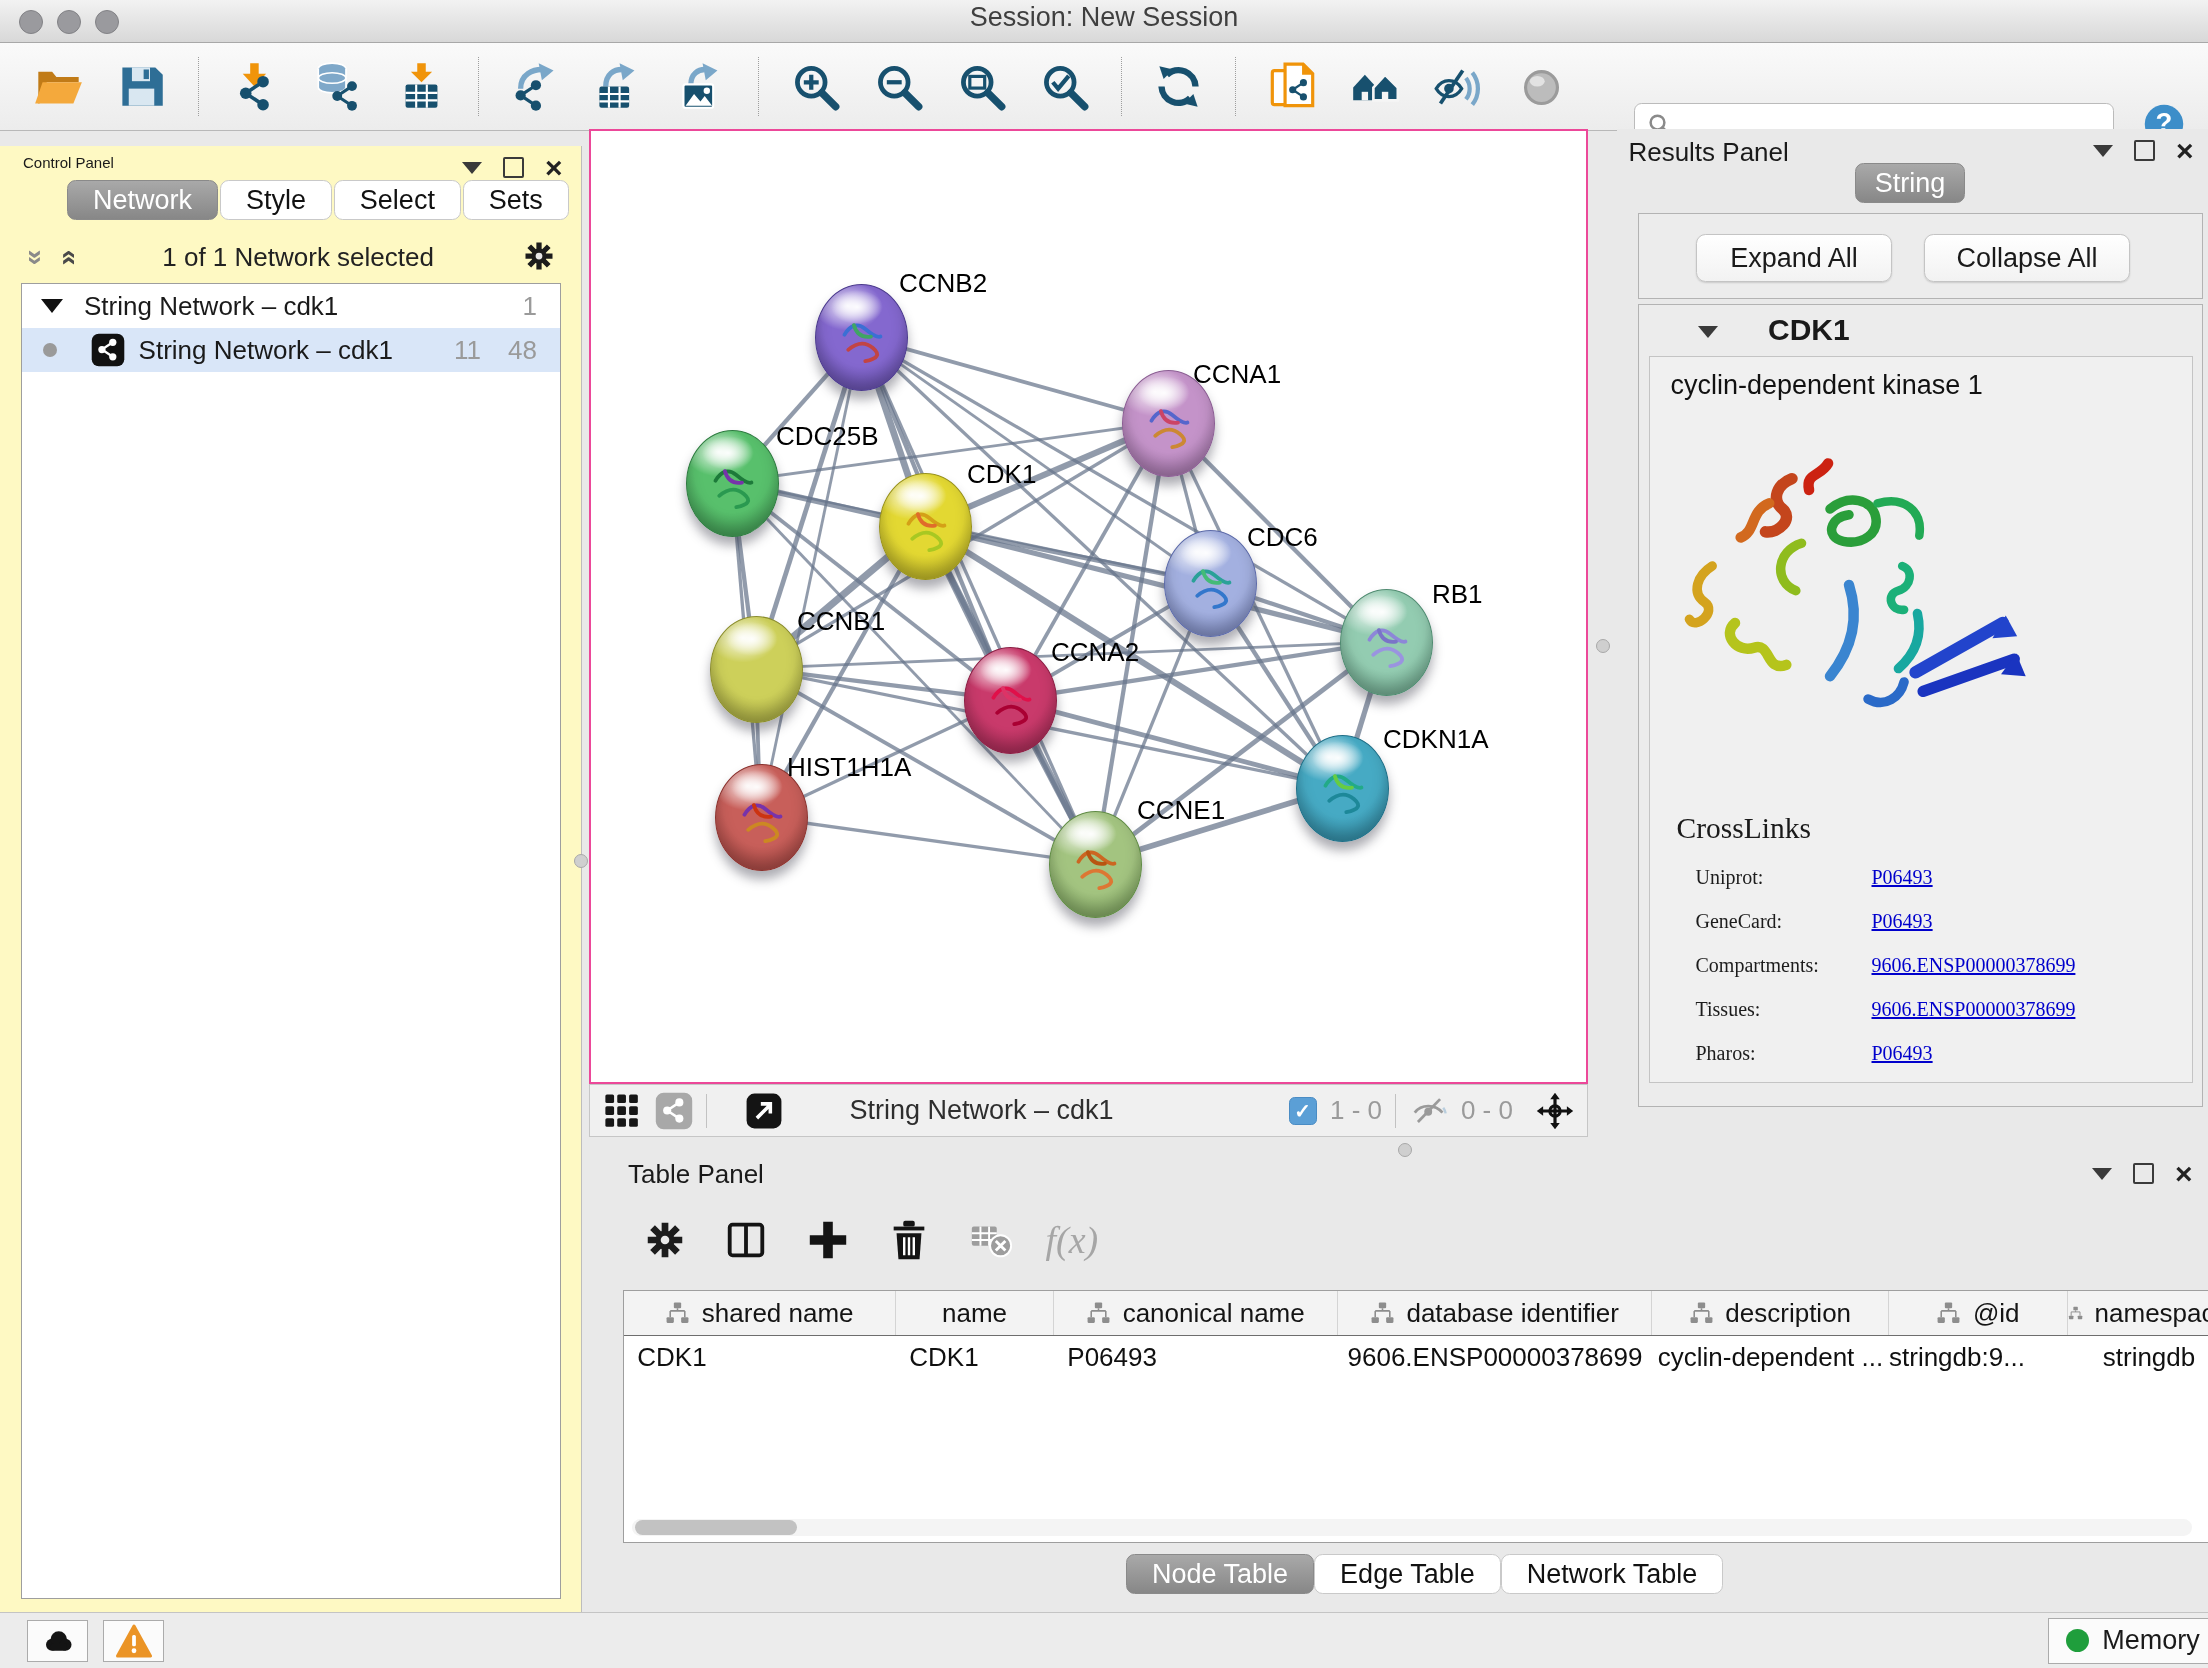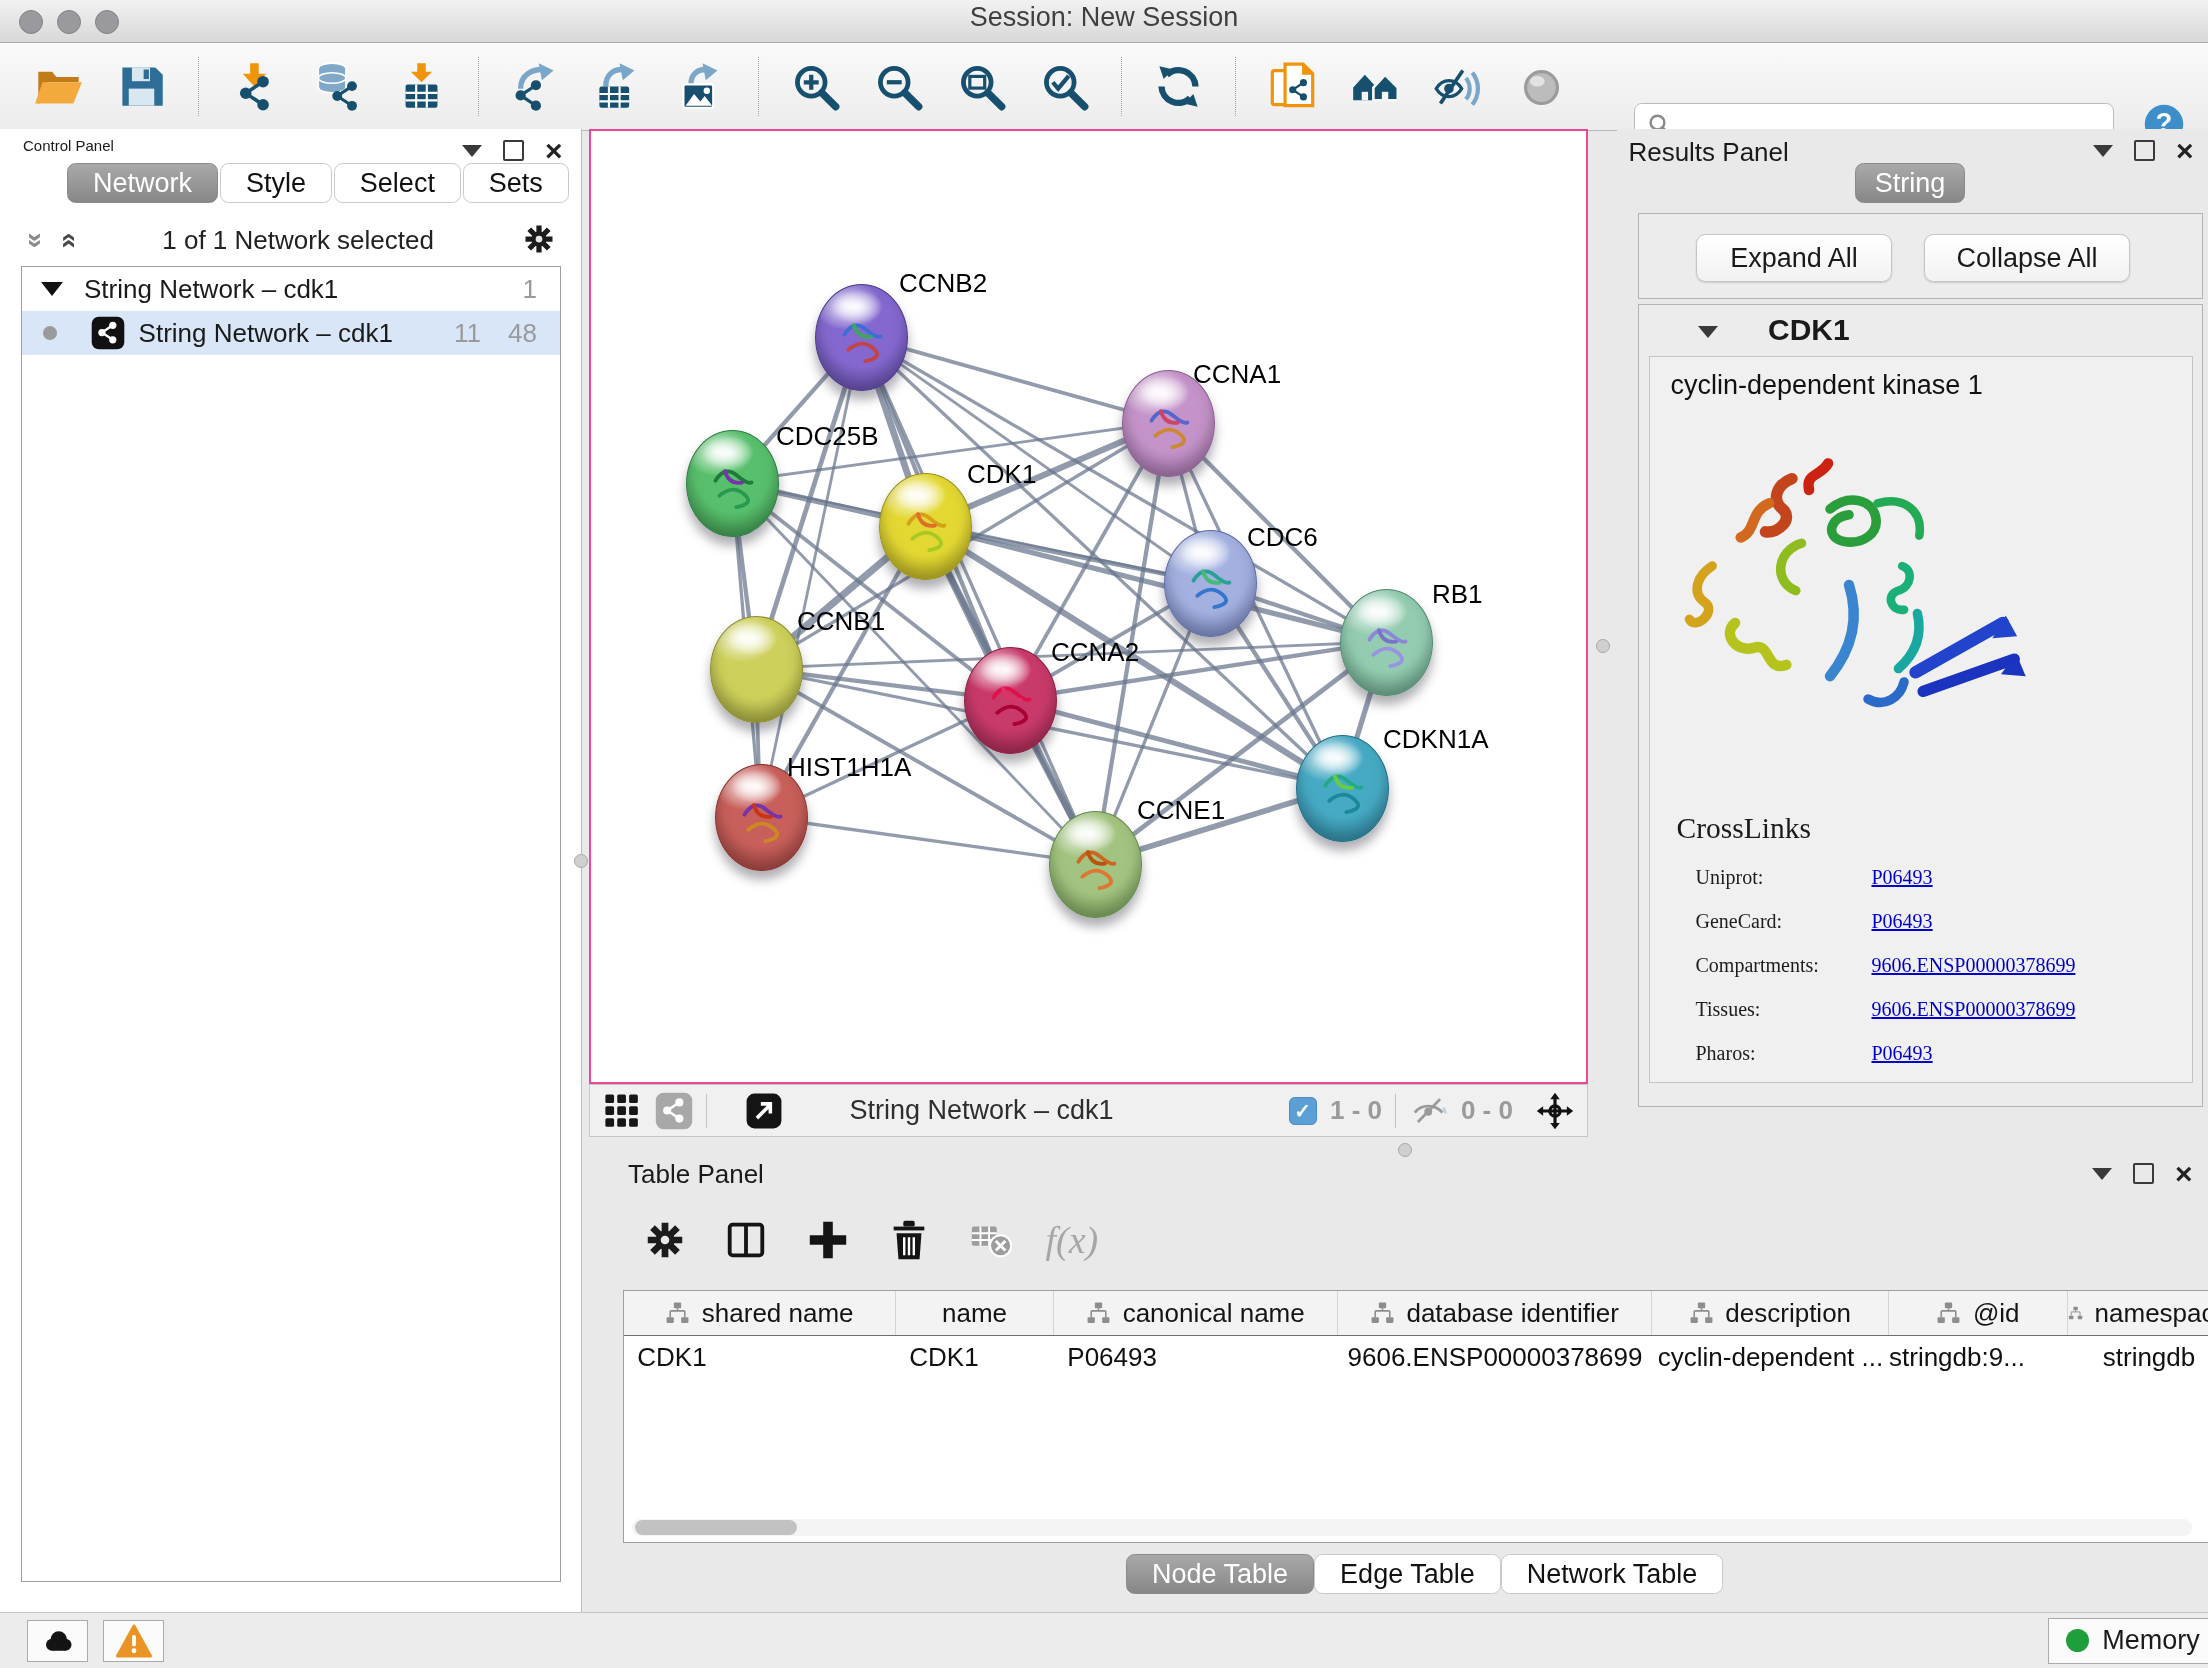--- a/index.html
+++ b/index.html
@@ -24,41 +24,41 @@
   #searchbox input{border:0;outline:none;flex:1;height:34px;font-size:25px;font-family:"Liberation Sans",sans-serif;background:transparent;}
   .ph-ctrl{display:flex;align-items:center;gap:21px;}
   .tri{width:0;height:0;border-left:10.5px solid transparent;border-right:10.5px solid transparent;border-top:12.4px solid #3a3a3a;}
   .floatsq{width:17px;height:17px;border:2.4px solid #3a3a3a;border-radius:1.9px;}
   .closex{font-size:30px;font-weight:bold;color:#222;line-height:19px;}
   .tabsel{background:linear-gradient(#a9a9a9,#878787);color:#fff;border:1px solid #8a8a8a;}
   .tabun{background:#fff;color:#111;border:1px solid #c9c9c9;}
   .tab{height:40px;display:flex;align-items:center;justify-content:center;font-size:27px;
        padding:0 25px;border-radius:8.6px;box-sizing:border-box;}
   
-  #cpanel{left:0;top:129px;width:582px;height:1483px;background:#ffffff;border-right:1px solid #bdbdbd;box-sizing:border-box;}
+  #cpanel{left:0;top:146px;width:582px;height:1483px;background:#fef9c3;border-right:1px solid #bdbdbd;box-sizing:border-box;}
   #cp-tabs{left:67px;top:34px;display:flex;gap:1.9px;}
   #cp-sub{left:0;top:88px;width:582px;height:46px;display:flex;align-items:center;}
   .chev{font-size:28.5px;font-weight:bold;color:#8a8a8a;display:inline-block;}
   #treebox{left:21px;top:137px;width:540px;height:1316px;background:#fff;border:1px solid #9e9e9e;box-sizing:border-box;}
   .trow{height:44px;display:flex;align-items:center;font-size:26px;}
   .trow .cnt{color:#9a9a9a;}
   #trow2{background:#d9e6f8;}
   
   #canvas{left:589px;top:129px;width:999px;height:955px;background:#fff;border:2px solid #ec4899;box-sizing:border-box;}
   .node{position:absolute;width:91px;height:105px;border-radius:50%;z-index:2;}
   .node .hl{position:absolute;left:16%;top:5%;width:58%;height:32%;border-radius:50%;
     background:radial-gradient(closest-side,rgba(255,255,255,.95),rgba(255,255,255,0));}
   .node svg{position:absolute;left:0;top:0;width:91px;height:105px;}
   .nodelabel{position:absolute;z-index:3;font-size:26px;color:#000;white-space:nowrap;}
   #netbar{left:589px;top:1084px;width:999px;height:53px;background:#f0f0f0;border:1px solid #c6c6c6;
     box-sizing:border-box;display:flex;align-items:center;gap:13.3px;padding:0 13.3px;}
   #netbar svg{width:38px;height:38px;display:block;}
   .nbdiv{width:0;border-left:1px solid #c2c2c2;height:34px;}
   #netname{font-size:27px;color:#2e2e2e;margin-left:53px;}
-  .nbcount{font-size:26px;color:#9a9a9a;font-weight:bold;}
+  .nbcount{font-size:26px;color:#9a9a9a;}
   #nbcheck{width:26px;height:26px;border-radius:5.7px;background:#5b9fd6;border:1px solid #4a8cc4;
     color:#fff;font-size:20px;font-weight:bold;display:flex;align-items:center;justify-content:center;}
   .splitdot{width:12.4px;height:12.4px;border-radius:50%;background:#cfcfcf;border:1px solid #a8a8a8;z-index:5;}
   
   #rpanel{left:1617px;top:129px;width:592px;height:1483px;background:#e9e9e9;}
   #stringtab{left:238px;top:34px;width:110px;}
   .rbox{border:1px solid #b3b3b3;background:#ececec;box-sizing:border-box;}
   .rbtn{background:linear-gradient(#ffffff,#f2f2f2);border:1px solid #c4c4c4;border-radius:9.5px;
     font-size:27px;display:flex;align-items:center;justify-content:center;box-shadow:0 1px 1.9px rgba(0,0,0,.15);}
   #gene-name{font-size:30px;font-weight:bold;}

